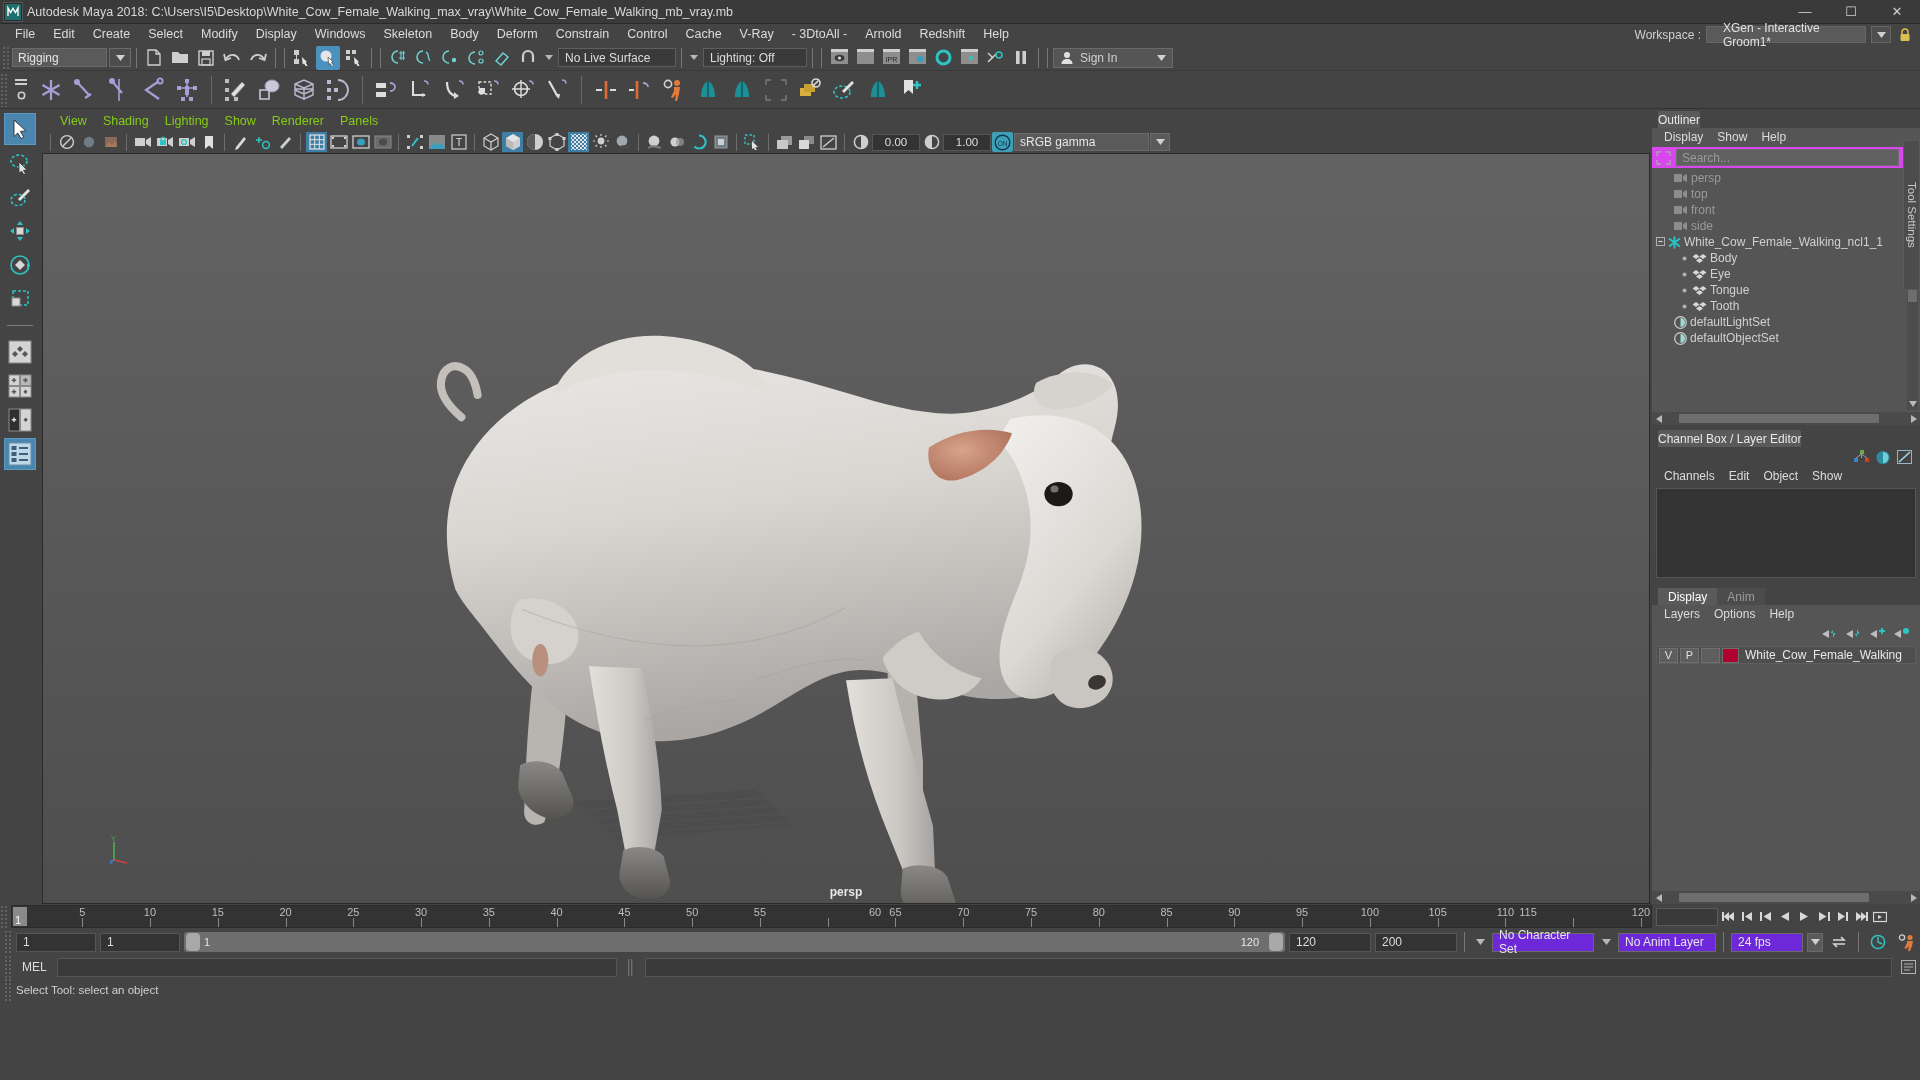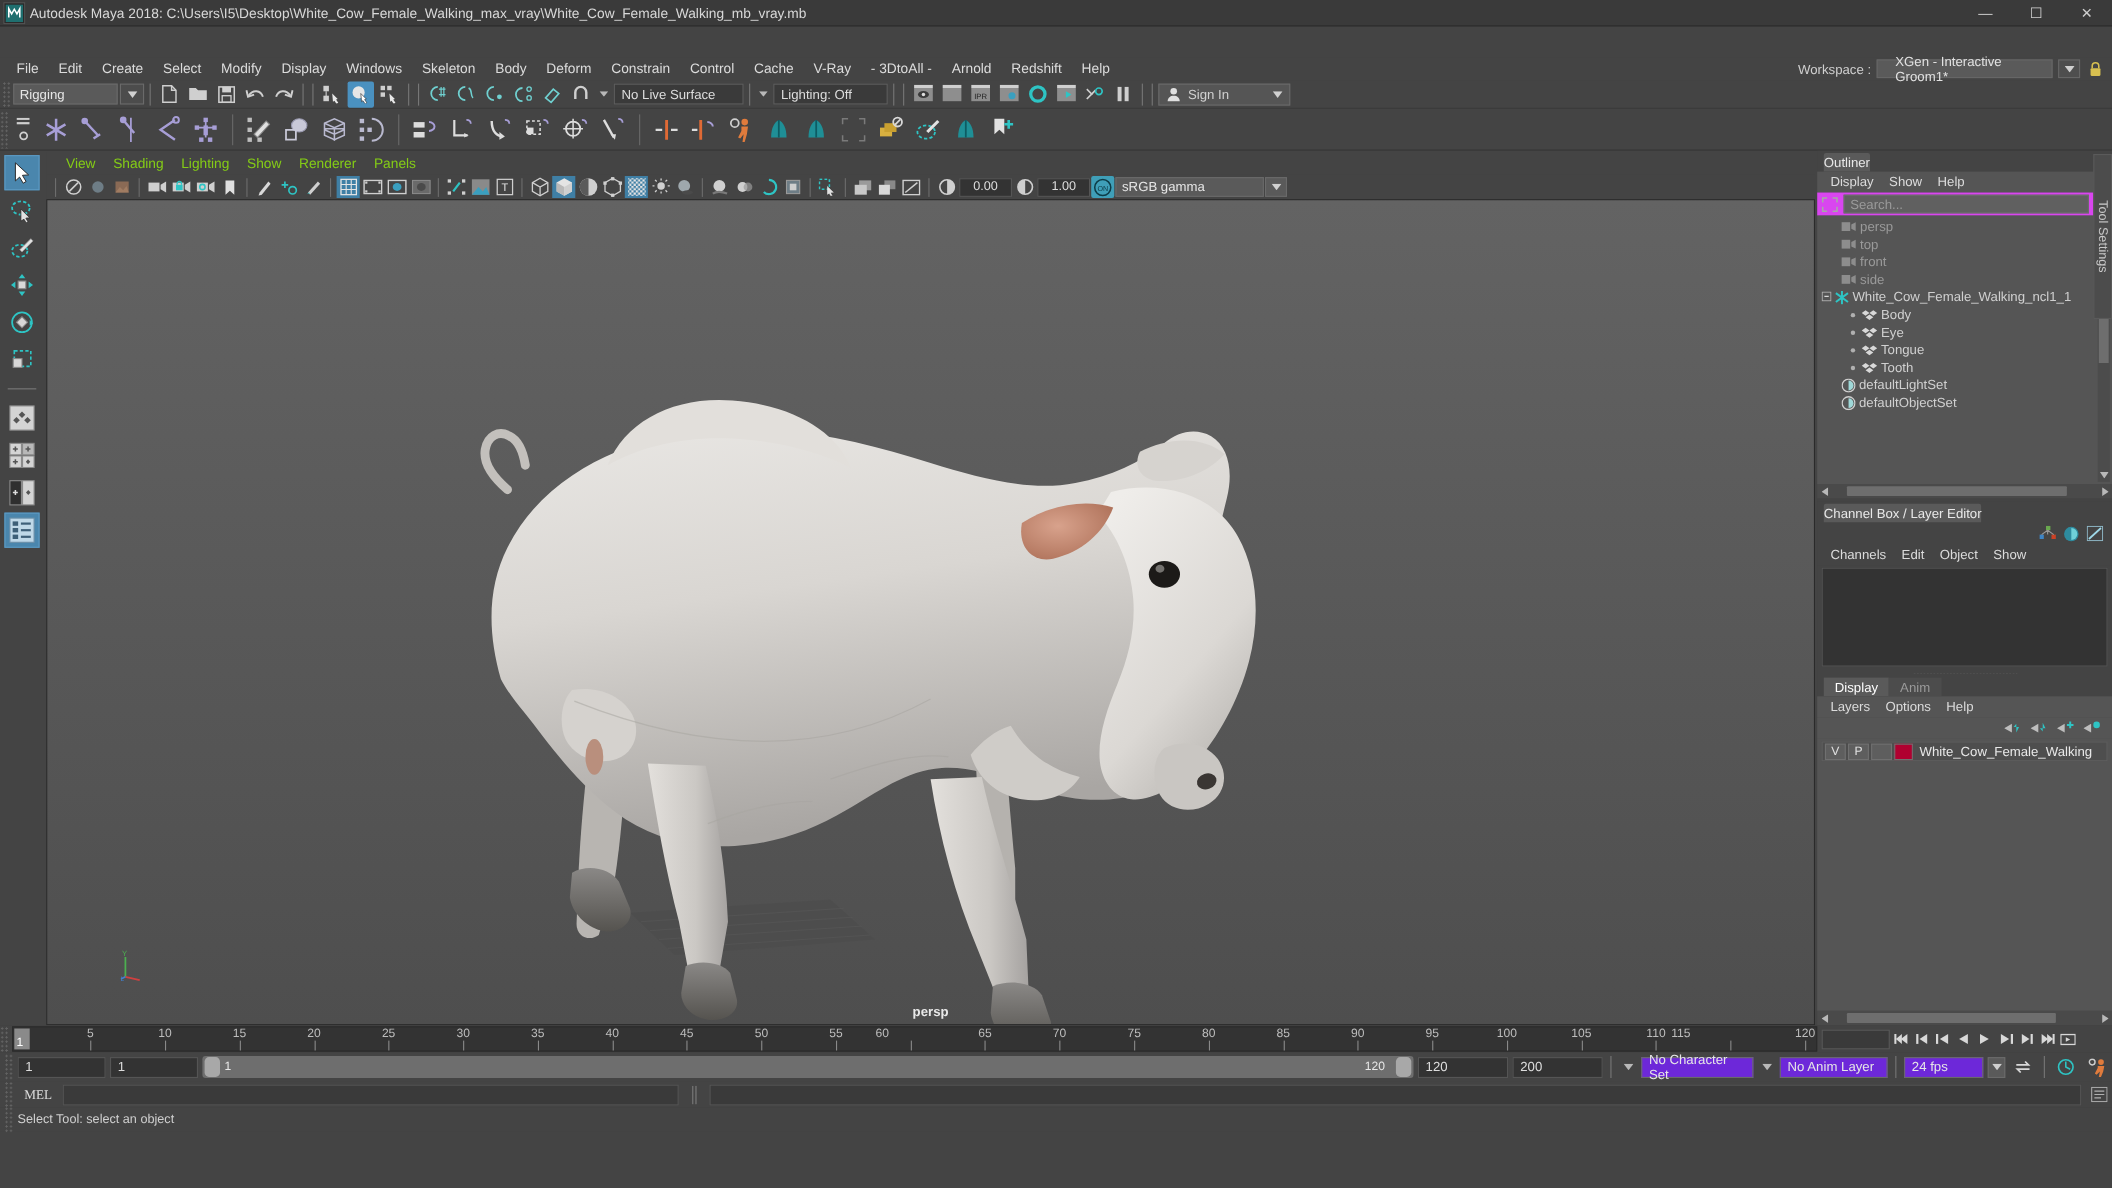--- a/index.html
+++ b/index.html
@@ -11,21 +11,21 @@
              border-bottom:1px solid #2b2b2b; }
   #titlebar .logo{ width:20px;height:20px;margin:0 4px 0 3px; background:#2a2a2a;
                    border:1px solid #555; display:flex;align-items:center;justify-content:center;}
   #titlebar .logo svg{display:block}
   #titlebar .ttxt{ font-size:12.5px; color:#d8d8d8; white-space:nowrap; }
   #titlebar .wbtns{ margin-left:auto; display:flex; height:24px; }
   #titlebar .wbtn{ width:46px; display:flex;align-items:center;justify-content:center;
                    color:#cfcfcf; font-size:13px; }
 
   
-  #menubar{ height:21px; background:#444; display:flex; align-items:center; padding-left:6px;margin-top:28px;}
+  #menubar{ height:21px; background:#444; display:flex; align-items:center; padding-left:6px;}
   #menubar .mi{ padding:0 9px; font-size:12.5px; color:#dcdcdc; line-height:21px; white-space:nowrap;}
   #menubar .ws{ margin-left:auto; display:flex; align-items:center; padding-right:6px; gap:5px;}
   #menubar .ws .lbl{ font-size:12px; color:#d0d0d0; }
   #menubar .ws .sel{ background:#5a5a5a; border:1px solid #666; height:17px; width:160px;
                      display:flex;align-items:center;padding:0 16px;font-size:12px;color:#e2e2e2;}
   #menubar .ws .arw{ background:#4e4e4e;border:1px solid #666;height:17px;width:20px;
                      display:flex;align-items:center;justify-content:center;}
   #menubar .ws .lock{ width:18px;height:18px;display:flex;align-items:center;justify-content:center;}
 
   
@@ -152,21 +152,21 @@
            padding:0 6px;font-size:12px;color:#ddd;}
   #rangeBar{ flex:1;height:20px;background:#6e6e6e;border-radius:3px;position:relative;
              display:flex;align-items:center;}
   .rangeHandle{ width:14px;height:18px;background:#a8a8a8;border-radius:4px;position:absolute;}
   .combo{ background:#6d28d9;border:1px solid #6a6a6a;height:19px;display:flex;align-items:center;
           padding:0 6px;font-size:12px;color:#e6e6e6;}
   .comboArw{ width:16px;height:19px;display:flex;align-items:center;justify-content:center;}
 
   
   #melRow{ height:24px; background:#444; display:flex; align-items:center; gap:4px; padding-left:4px;}
-  #melLbl{ font-size:12px;color:#ddd;padding:0 6px;font-family:Liberation Serif, serif;}
+  #melLbl{ font-size:12px;color:#ddd;padding:0 6px;}
   #melInput{ width:560px;height:19px;background:#3a3a3a;border:1px solid #555;}
   #melOut{ flex:1;height:19px;background:#3a3a3a;border:1px solid #555;}
   #melIcon{ width:20px;height:19px;display:flex;align-items:center;justify-content:center;}
 
   #helpline{ height:22px; background:#444; display:flex; align-items:center; padding-left:10px;
              font-size:11.5px; color:#cfcfcf; }
 
   #toolsettingsTab{ position:absolute; right:0; top:140px; width:17px; height:150px;
                     background:#4c4c4c; border:1px solid #5a5a5a; display:flex;
                     align-items:center; justify-content:center;}
@@ -1374,21 +1374,21 @@
       <div class="tickLbl" style="left: 476.857px;">35</div>
       <div class="tickMark" style="left: 476.857px;"></div>
       <div class="tickLbl" style="left: 544.63px;">40</div>
       <div class="tickMark" style="left: 544.63px;"></div>
       <div class="tickLbl" style="left: 612.403px;">45</div>
       <div class="tickMark" style="left: 612.403px;"></div>
       <div class="tickLbl" style="left: 680.176px;">50</div>
       <div class="tickMark" style="left: 680.176px;"></div>
       <div class="tickLbl" style="left: 747.95px;">55</div>
       <div class="tickMark" style="left: 747.95px;"></div>
-      <div class="tickLbl" style="left: 790px;">60</div>
+      <div class="tickLbl" style="left: 863px;">60</div>
       <div class="tickMark" style="left: 815.723px;"></div>
       <div class="tickLbl" style="left: 883.496px;">65</div>
       <div class="tickMark" style="left: 883.496px;"></div>
       <div class="tickLbl" style="left: 951.269px;">70</div>
       <div class="tickMark" style="left: 951.269px;"></div>
       <div class="tickLbl" style="left: 1019.04px;">75</div>
       <div class="tickMark" style="left: 1019.04px;"></div>
       <div class="tickLbl" style="left: 1086.82px;">80</div>
       <div class="tickMark" style="left: 1086.82px;"></div>
       <div class="tickLbl" style="left: 1154.59px;">85</div>

